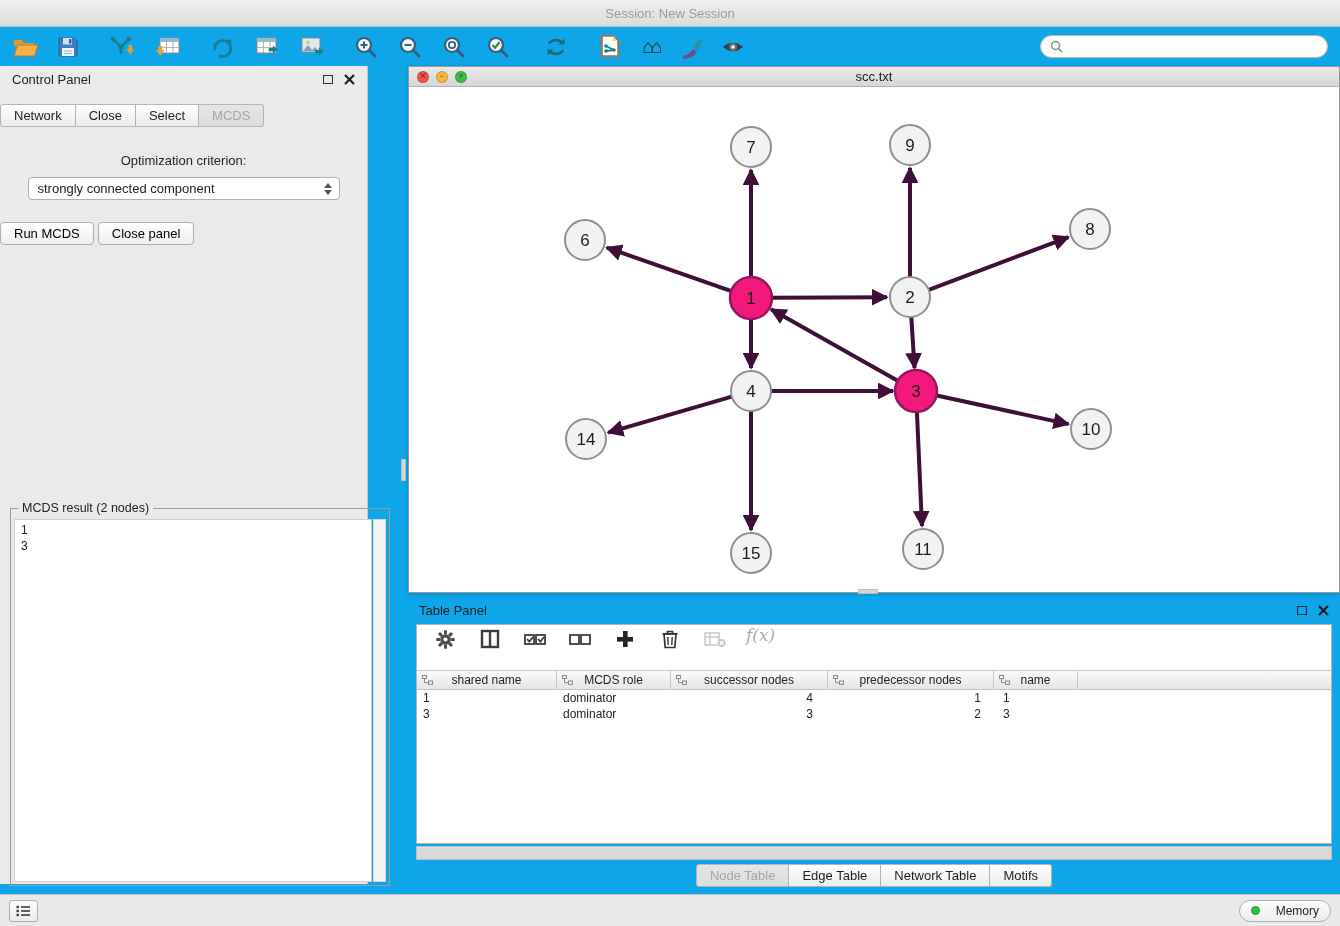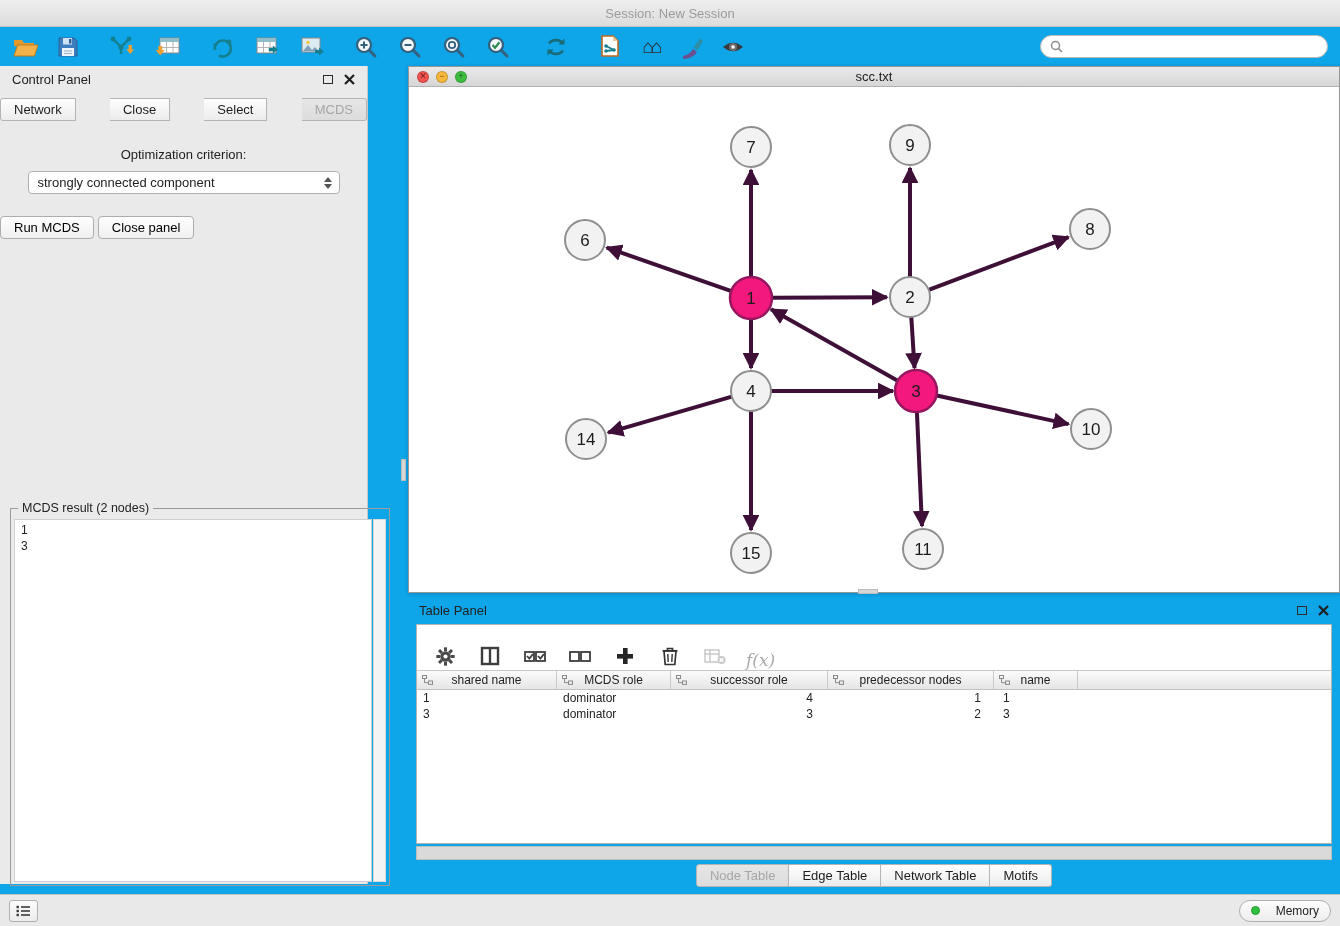--- a/index.html
+++ b/index.html
@@ -25,21 +25,21 @@
   .tab:first-child{border-left:1px solid #b4b4b4;border-radius:3px 0 0 3px}
   .tab:last-child{border-radius:0 3px 3px 0}
   .tab.active{background:linear-gradient(#e6e6e6,#dcdcdc);color:#a6a6a6}
 
   
   .control-panel{position:absolute;left:0;top:66px;width:368px;height:818px;background:#eaeaea;border-right:1px solid #c6c6c6}
   .cp-header{height:26px;display:flex;align-items:center;padding:0 12px}
   .panel-window-btns{margin-left:auto;display:flex;gap:11px;align-items:center}
   .float-btn{width:10px;height:9px;border:1.5px solid #2c2c2c;cursor:pointer}
   .close-btn{cursor:pointer;display:flex}
-  .cp-tabs{display:flex;justify-content:space-between;margin-top:6px}
+  .cp-tabs{display:flex;justify-content:flex-start;margin-top:12px}
   .opt-label{text-align:center;margin-top:26px}
   .criterion-select{margin:9px auto 0;width:312px;height:23px;background:#fff;border:1px solid #b0b0b0;border-radius:4px;display:flex;align-items:center;padding:0 4px 0 9px;cursor:pointer}
   .select-arrows{margin-left:auto;display:flex;flex-direction:column;gap:2px;padding-right:3px}
   .arr-up{width:0;height:0;border-left:4px solid transparent;border-right:4px solid transparent;border-bottom:5px solid #555}
   .arr-down{width:0;height:0;border-left:4px solid transparent;border-right:4px solid transparent;border-top:5px solid #555}
   .cp-buttons{display:flex;justify-content:flex-start;gap:4px;margin-top:22px}
   .btn{padding:3px 13px;font-size:13px;background:linear-gradient(#ffffff,#efefef);border:1px solid #adadad;border-radius:4px;cursor:pointer}
   .result-group{position:absolute;left:10px;top:442px;width:380px;height:378px;border:1px solid #9c9c9c}
   .result-legend{position:absolute;top:-8px;left:7px;background:#eaeaea;padding:0 4px;font-size:12.5px}
   .result-area{position:absolute;left:3px;top:10px;right:17px;bottom:3px;background:#fff;border:1px solid #cfcfcf;padding-top:2px;overflow:hidden}
@@ -51,21 +51,21 @@
   .net-titlebar{height:20px;background:linear-gradient(#eaeaea,#d6d6d6);border-bottom:1px solid #b1b1b1;display:flex;align-items:center;position:relative}
   .traffic{display:flex;gap:7px;margin-left:8px;z-index:2}
   .light{width:12px;height:12px;border-radius:50%;display:flex;align-items:center;justify-content:center;font-size:9px;line-height:1;color:rgba(0,0,0,.55);border:1px solid rgba(0,0,0,.18);cursor:pointer}
   .light.red{background:#f4534f}.light.yellow{background:#f6b73c}.light.green{background:#3ebe41}
   .net-title{position:absolute;left:0;right:0;text-align:center;font-size:13px;color:#1a1a1a}
   .net-canvas{position:relative;width:930px;height:505px;background:#fff}
 
   
   .tp-header{position:absolute;left:408px;top:598px;width:932px;height:24px;display:flex;align-items:center;padding:0 11px}
   .table-body{position:absolute;left:416px;top:624px;width:916px;height:220px;background:#fff;border:1px solid #b3b3b3;overflow:hidden}
-  .tp-toolbar{height:45px;display:flex;align-items:flex-end;gap:17px;padding-left:14px}
+  .tp-toolbar{height:45px;display:flex;align-items:flex-start;gap:17px;padding-left:14px}
   .fx{font-family:"DejaVu Serif",serif;font-style:italic;font-size:17px;color:#a9a9a9}
   .table-header-row{display:flex;height:20px;background:linear-gradient(#fbfbfb,#e5e5e5);border-top:1px solid #c9c9c9;border-bottom:1px solid #c2c2c2}
   .th{display:flex;align-items:center;justify-content:center;font-size:12px;border-right:1px solid #c9c9c9;position:relative;cursor:pointer}
   .th .attr-ic{position:absolute;left:5px;top:4px}
   .th.filler{flex:1;border-right:none}
   .tr{display:flex;height:16px;align-items:center;cursor:default}
   .td{font-size:12px;line-height:16px;white-space:nowrap;overflow:hidden}
   .hscroll{position:absolute;left:416px;top:846px;width:916px;height:14px;background:#dadada;border:1px solid #bdbdbd}
   .table-tabs{position:absolute;left:408px;top:864px;width:932px;display:flex;justify-content:center}
 
@@ -469,21 +469,21 @@
             <path d="M2.5 3.5 L2.5 7.7 L6.5 7.7" fill="none" stroke="#8a8a8a"></path>
           </svg>
           <span>MCDS role</span>
         </div>
         <div class="th" style="width: 157px;">
           <svg class="attr-ic" width="11" height="10" viewBox="0 0 11 10">
             <rect x="0.5" y="0.5" width="4" height="3" fill="none" stroke="#8a8a8a"></rect>
             <rect x="6.5" y="6" width="4" height="3.4" fill="none" stroke="#8a8a8a"></rect>
             <path d="M2.5 3.5 L2.5 7.7 L6.5 7.7" fill="none" stroke="#8a8a8a"></path>
           </svg>
-          <span>successor role</span>
+          <span>successor nodes</span>
         </div>
         <div class="th" style="width: 166px;">
           <svg class="attr-ic" width="11" height="10" viewBox="0 0 11 10">
             <rect x="0.5" y="0.5" width="4" height="3" fill="none" stroke="#8a8a8a"></rect>
             <rect x="6.5" y="6" width="4" height="3.4" fill="none" stroke="#8a8a8a"></rect>
             <path d="M2.5 3.5 L2.5 7.7 L6.5 7.7" fill="none" stroke="#8a8a8a"></path>
           </svg>
           <span>predecessor nodes</span>
         </div>
         <div class="th" style="width: 84px;">

